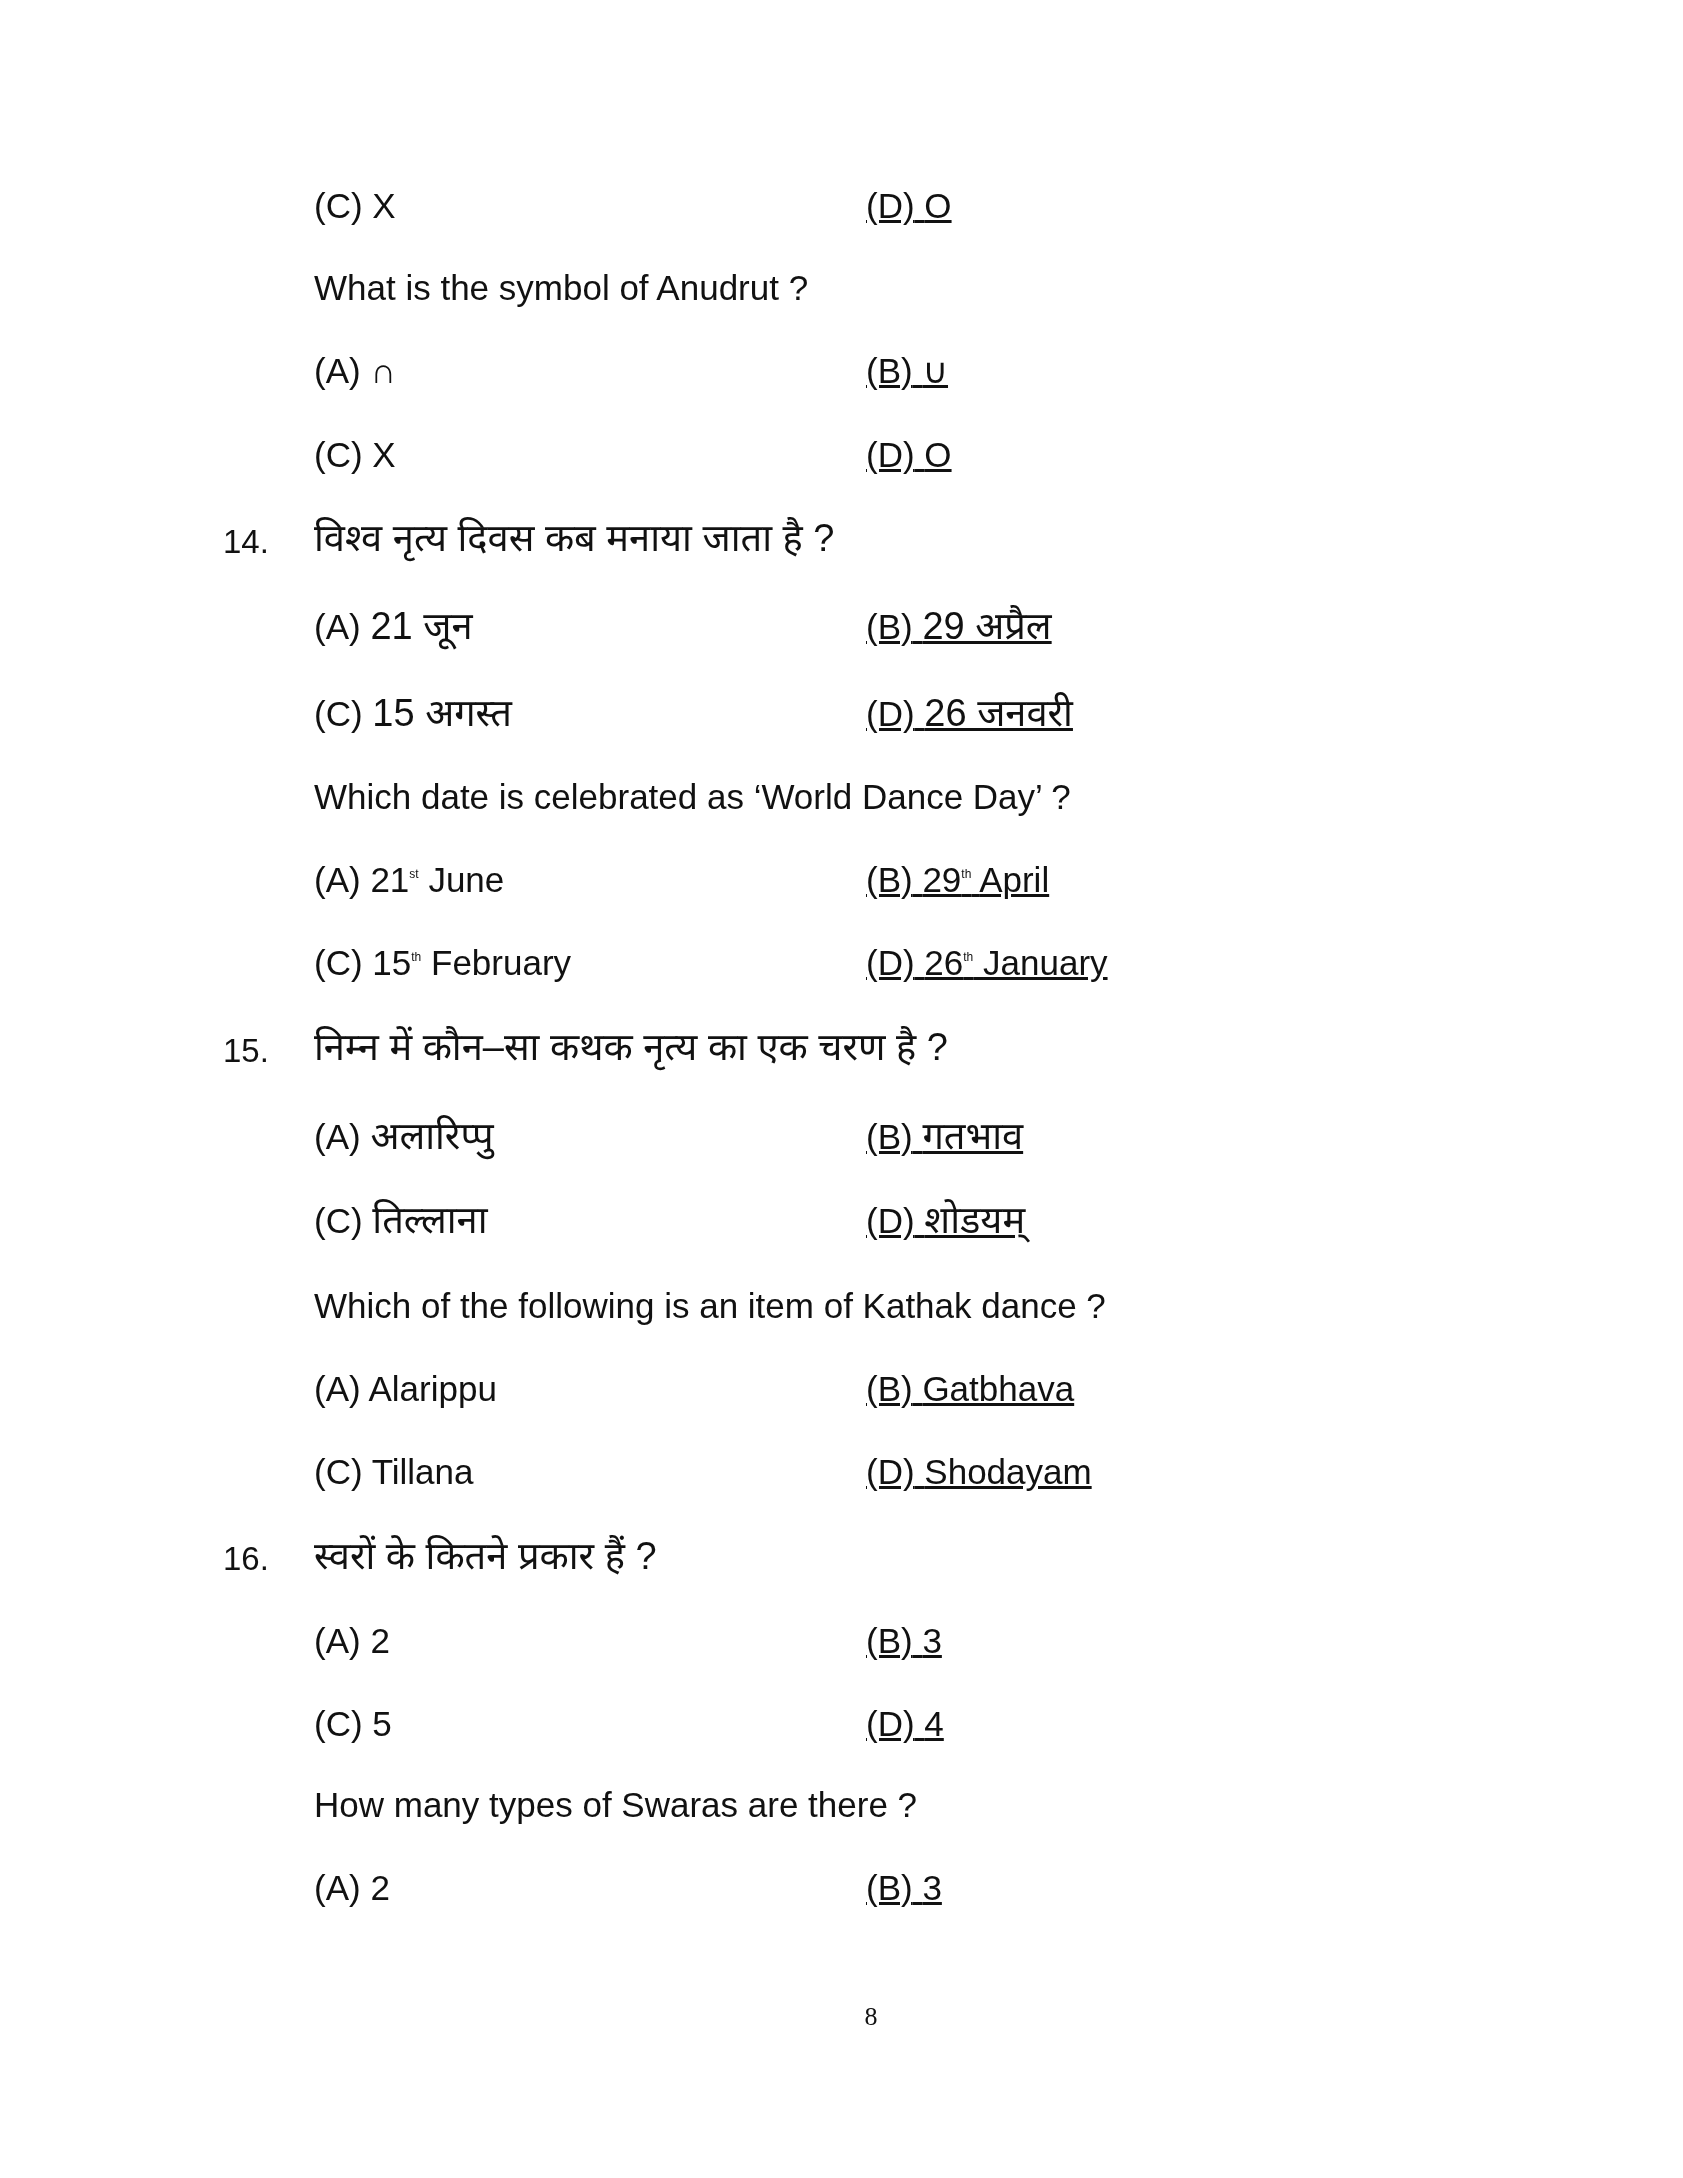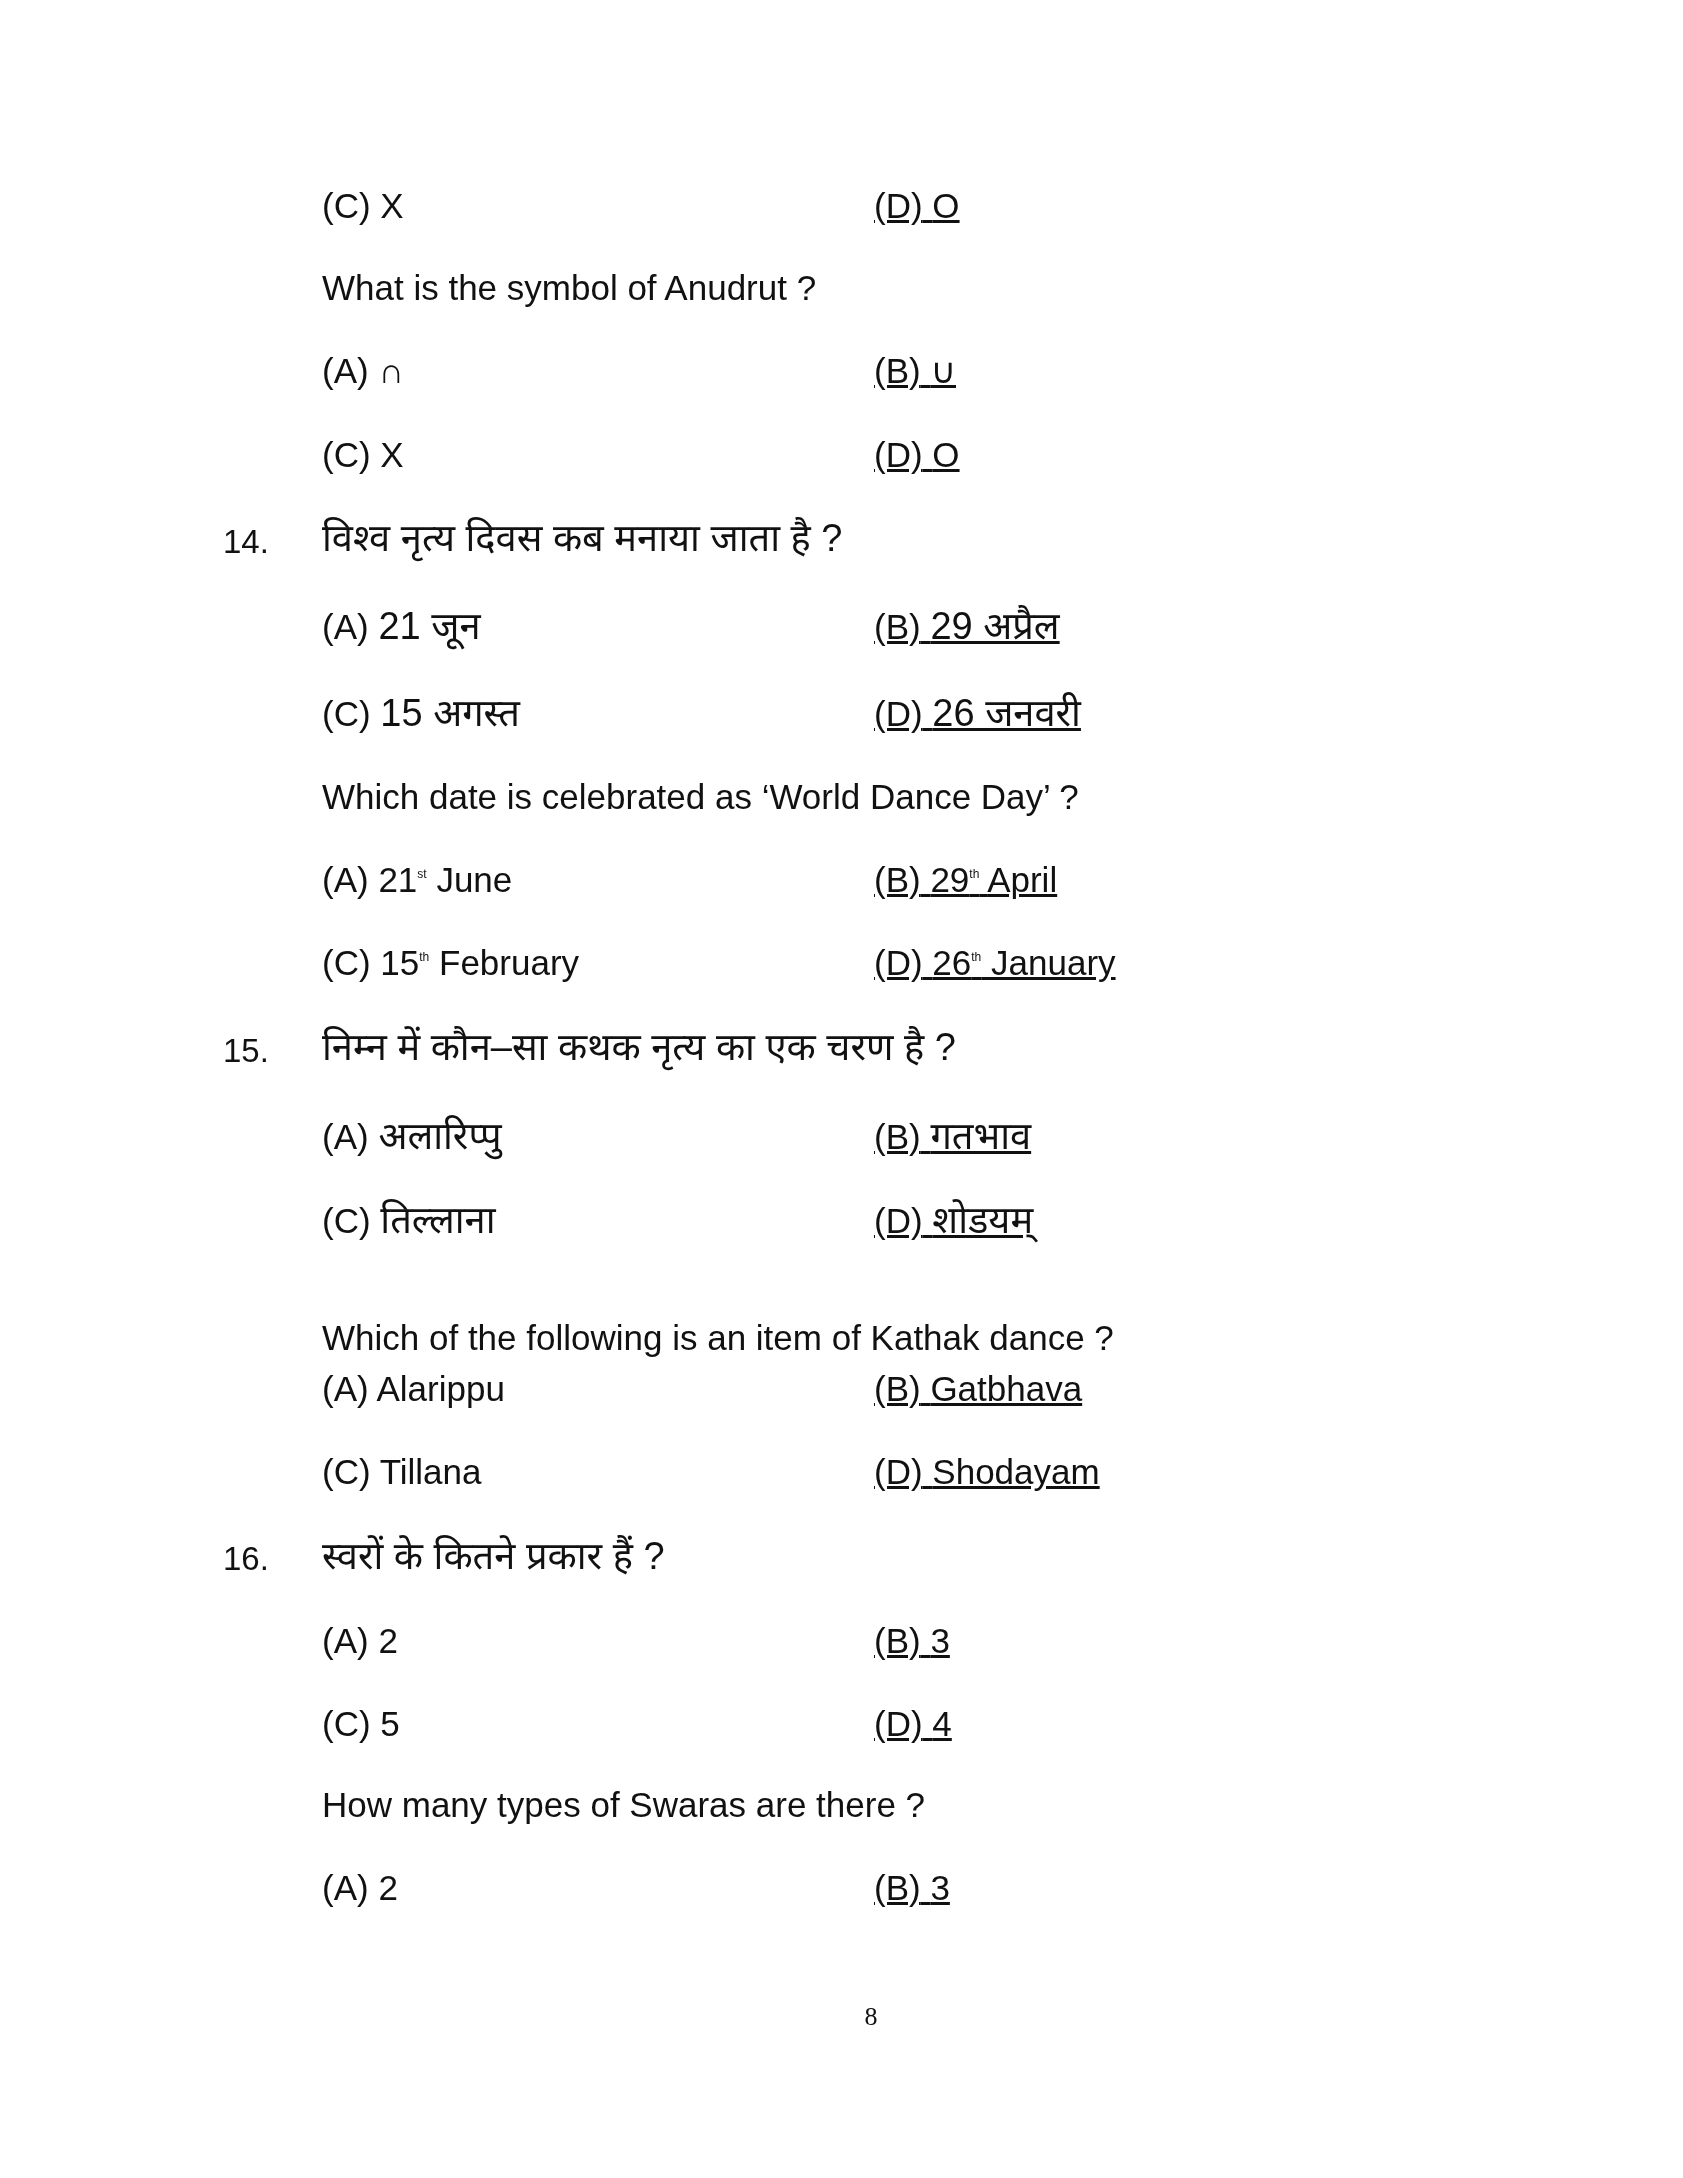--- a/index.html
+++ b/index.html
@@ -1,18 +1,18 @@
 <!DOCTYPE html>
 <html><head>
 <meta charset="utf-8">
 <style>
   html, body { margin: 0; padding: 0; background: #ffffff; }
   body { width: 1683px; height: 2178px; position: relative; overflow: hidden;
          font-family: "Liberation Sans", sans-serif; color: #111111; }
-  .line { position: absolute; white-space: nowrap; line-height: 1; margin-left: 8px; }
+  .line { position: absolute; white-space: nowrap; line-height: 1; }
   .txt { font-size: 35px; }
   .hi { font-size: 38px; }
   .qnum { position: absolute; left: 223px; font-size: 33px; line-height: 1; }
   .colA { left: 314px; }
   .colB { left: 866px; text-decoration: underline; }
   .stem { left: 314px; }
   sup { font-size: 12px; vertical-align: 14px; line-height: 0; }
   .pagenum { position: absolute; left: 0; width: 1742px; text-align: center;
              font-family: "Liberation Serif", serif; font-size: 26px; top: 2002px; }
 </style>
@@ -96,21 +96,21 @@
   <span class="hi">गतभाव</span>
 </div>
 <div class="line txt colA" style="top:1201px">
   <span>(C)</span>
   <span class="hi">तिल्लाना</span>
 </div>
 <div class="line txt colB" style="top:1201px">
   <span>(D)</span>
   <span class="hi">शोडयम्</span>
 </div>
-<div class="line txt stem" style="top:1320px">Which of the following is an item of Kathak dance ?</div>
+<div class="line txt stem" style="top:1288px">Which of the following is an item of Kathak dance ?</div>
 <div class="line txt colA" style="top:1371px">
   <span>(A)</span>
   <span>Alarippu</span>
 </div>
 <div class="line txt colB" style="top:1371px">
   <span>(B)</span>
   <span>Gatbhava</span>
 </div>
 <div class="line txt colA" style="top:1454px">
   <span>(C)</span>

